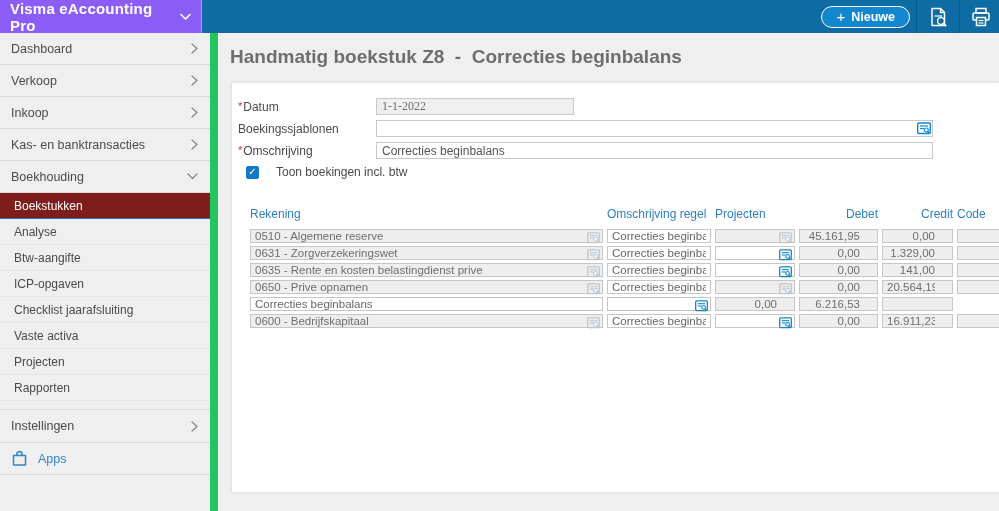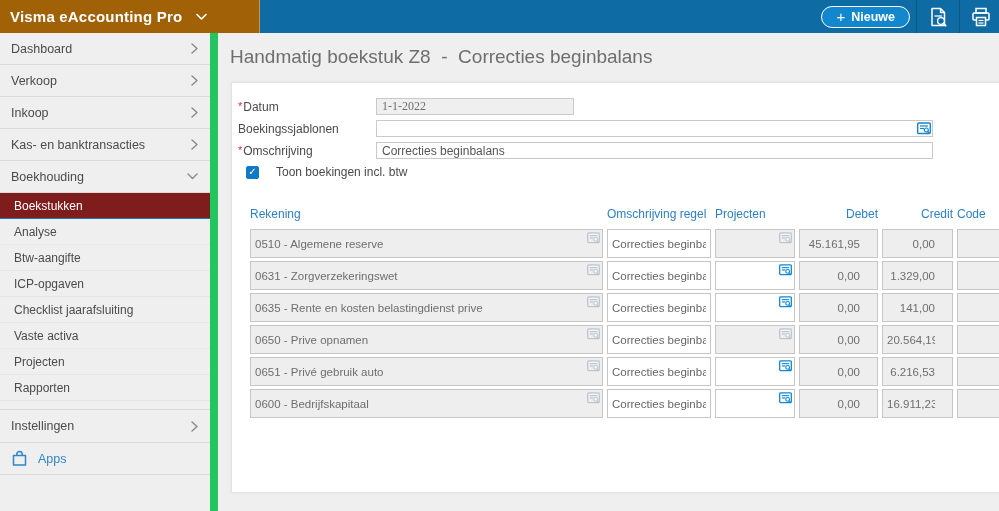--- a/index.html
+++ b/index.html
@@ -1,21 +1,21 @@
 <!DOCTYPE html>
 <html><head>
 <meta charset="utf-8">
 <style>
   * { margin:0; padding:0; box-sizing:border-box; }
   html,body { width:999px; height:511px; overflow:hidden; }
   body { font-family:"Liberation Sans","DejaVu Sans",sans-serif; background:#f0eff0; color:#4a4a4a; }
 
   
   .topbar { height:33px; display:flex; background:#0e6ba4; }
-  .logo-area { width:260px; background:#a16207; color:#fff; display:flex; align-items:center;
+  .logo-area { width:202px; background:#8b5cf6; color:#fff; display:flex; align-items:center;
                padding:13px 10px; border-right:1px solid rgba(255,255,255,.35); }
   .logo-area .app-title { font-size:15px; font-weight:600; letter-spacing:.2px; }
   .logo-area .chev { margin-left:14px; display:flex; }
   .topbar-right { flex:1; display:flex; align-items:center; justify-content:flex-end; }
   .new-btn { height:22px; padding:0 14px; border-radius:12px; background:#1287cd; border:1px solid #ffffff;
              color:#fff; font-size:12.5px; font-weight:600; display:flex; align-items:center; gap:6px; cursor:pointer;
              font-family:inherit; }
   .new-btn .plus { font-size:15px; font-weight:400; line-height:1; }
   .tb-sep { width:1px; height:33px; background:rgba(0,0,0,.18); margin:0 6px; }
   .icon-btn { width:30px; height:33px; background:transparent; border:none; display:flex; align-items:center;
@@ -31,21 +31,21 @@
                padding:0 12px 0 11px; border-bottom:1px solid #dadada; font-size:12.5px; color:#4b4b4b; cursor:pointer; }
   .sub-item  { height:26px; display:flex; align-items:center; padding:0 12px 0 14px;
                border-bottom:1px solid #e7e6e7; font-size:12px; color:#4b4b4b; cursor:pointer; }
   .sub-item.active { background:#7f1d1d; color:#ffffff; border-bottom:1px solid #1b7ab8; }
   .side-spacer { height:9px; border-bottom:1px solid #dadada; }
   .apps-item { height:32px; display:flex; align-items:center; gap:10px; padding:0 12px 0 11px;
                border-bottom:1px solid #dadada; font-size:12.5px; color:#2f86c9; cursor:pointer; }
   .chev-right, .chev-down { display:flex; color:#8a8a8a; }
 
   
-  .page-title { font-size:19px; font-weight:400; color:#6e6e6e; margin:13px 0 0 12px; white-space:pre-wrap; }
+  .page-title { font-size:19px; font-weight:700; color:#6e6e6e; margin:13px 0 0 12px; white-space:pre-wrap; }
   .card { margin:14px 0 0 13px; background:#ffffff; border:1px solid #e3e3e3; border-right:none;
           height:411px; padding:15px 0 0 6px; overflow:hidden; box-shadow:0 0 3px rgba(0,0,0,.06); }
 
   .form-row { display:flex; align-items:center; height:17px; margin-bottom:5px; }
   .form-label { flex:0 0 138px; font-size:12px; color:#4a4a4a; }
   .req { color:#cc3333; margin-right:1px; font-size:11px; vertical-align:top; }
   .txt-input { height:17px; border:1px solid #c9c9c9; font-family:inherit; font-size:12px; color:#555;
                padding:0 5px; background:#fff; }
   .txt-input.ro { background:#f0efef; color:#6e6e6e;font-family:Liberation Serif, serif; }
   .w-datum { width:198px; }
@@ -62,21 +62,21 @@
   .checkbox.checked::after { content:"✓"; font-weight:700; }
   .check-label { font-size:12px; color:#4a4a4a; }
 
   
   .journal { margin:28px 0 0 12px; }
   .jgrid { display:grid; grid-template-columns:353px 104px 80px 79px 71px 60px; column-gap:4px; }
   .jhead { margin-bottom:8px; font-size:12px; color:#2f80c3; white-space:nowrap; }
   .jhead .h-right { text-align:right; }
   .jrow { margin-bottom:3px; }
   .cell { position:relative; display:flex; }
-  .cell input { width:100%; height:29px; border:1px solid #c6c6c6; font-family:inherit; font-size:11.5px;
+  .cell input { width:100%; height:14px; border:1px solid #c6c6c6; font-family:inherit; font-size:11.5px;
                 color:#666; padding:0 4px; background:#fff; }
   .cell.ro-cell input { background:#efeeee; color:#6e6e6e; }
   .cell.amount input { text-align:right; padding-right:17px; }
   svg { display:block; }
 </style>
 </head>
 <body>
 
 <header class="topbar">
   <div class="logo-area">
@@ -423,34 +423,20 @@
     </span>
     <span class="cell ro-cell amount c-credit">
       <input readonly="" value="20.564,19" style="">
     </span>
     <span class="cell ro-cell c-code">
       <input readonly="" style="">
     </span>
   </div>
 
   <div class="jgrid jrow">
-    <span class="cell ro-cell c-rekening">
-      <input readonly="" value="0651 - Privé gebruik auto" style="">
-      <button class="lookup-btn faded">
-        <span>
-          <svg width="13" height="12" viewBox="0 0 14 13">
-                      <rect x="0.7" y="1" width="12.6" height="10.5" rx="1" fill="none" stroke="currentColor" stroke-width="1.4"></rect>
-                      <line x1="3" y1="4" x2="11" y2="4" stroke="currentColor" stroke-width="1.2"></line>
-                      <line x1="3" y1="6.5" x2="7" y2="6.5" stroke="currentColor" stroke-width="1.2"></line>
-                      <circle cx="9.3" cy="8" r="2" fill="#fff" stroke="currentColor" stroke-width="1.2"></circle>
-                      <line x1="10.7" y1="9.4" x2="12.3" y2="11" stroke="currentColor" stroke-width="1.4"></line>
-                    </svg>
-        </span>
-      </button>
-    </span>
     <span class="cell c-omschrijving">
       <input value="Correcties beginbalans" style="">
     </span>
     <span class="cell c-projecten">
       <input style="">
       <button class="lookup-btn">
         <span>
           <svg width="13" height="12" viewBox="0 0 14 13">
                       <rect x="0.7" y="1" width="12.6" height="10.5" rx="1" fill="none" stroke="currentColor" stroke-width="1.4"></rect>
                       <line x1="3" y1="4" x2="11" y2="4" stroke="currentColor" stroke-width="1.2"></line>

